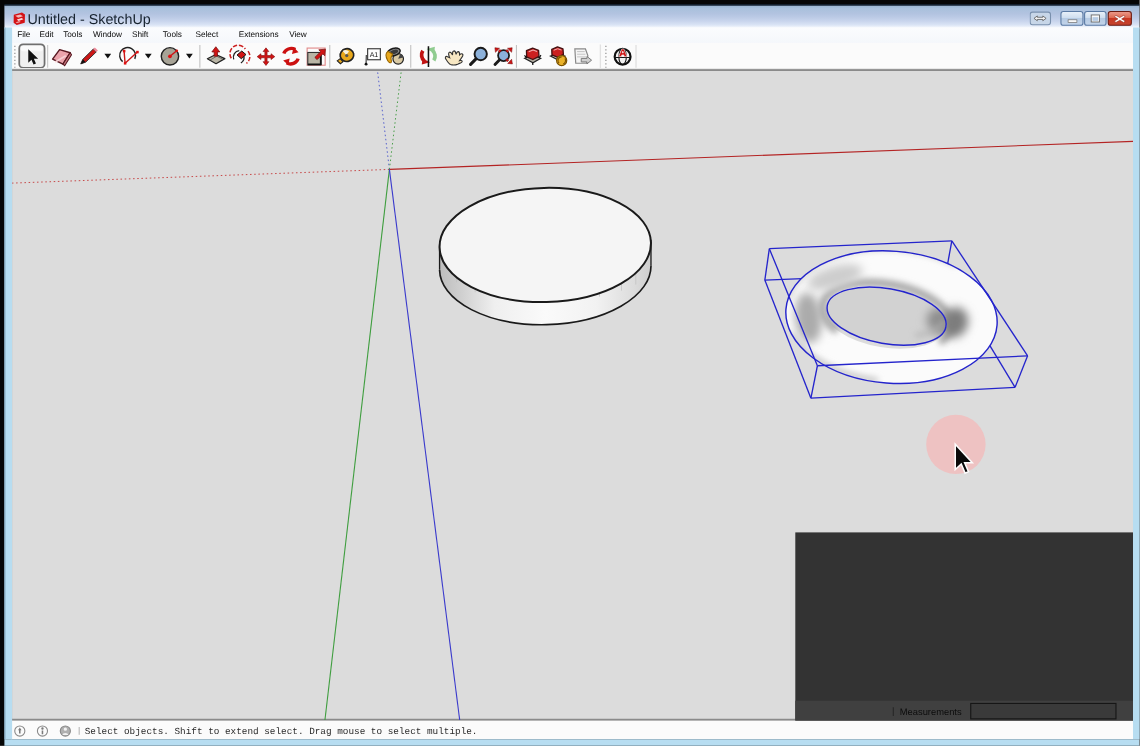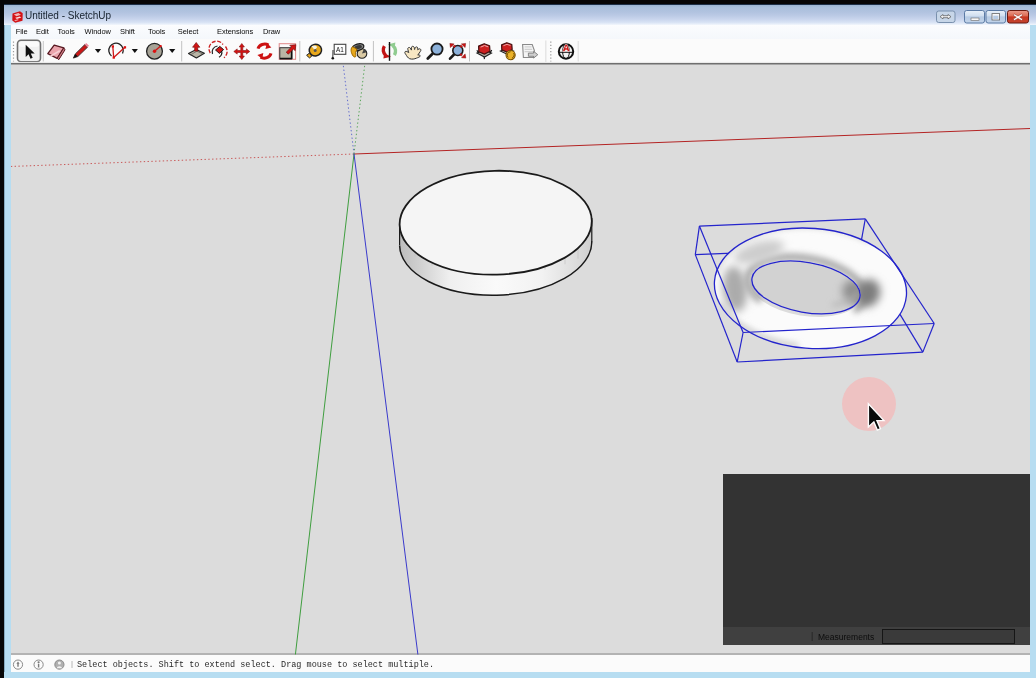--- a/index.html
+++ b/index.html
@@ -2,29 +2,29 @@
 <html><head>
 <meta charset="utf-8">
 <style>
   html,body{margin:0;padding:0;}
   body{width:1036px;height:678px;position:relative;overflow:hidden;background:#060606;
        font-family:"Liberation Sans", sans-serif;}
   .abs{position:absolute;}
   #titlebar{left:4px;top:4px;width:1032px;height:20.5px;
     background:linear-gradient(#9bb5d2 0%,#a9c0dc 12%,#b2c3e0 35%,#bbcae5 50%,#c9d5ed 68%,#dae4f5 84%,#eef3fb 93%,#ffffff 100%);
     border-top:1px solid #1c2f47;}
-  #titletext{left:25px;top:9.5px;font-size:10px;color:#16222e;}
+  #titletext{left:25px;top:9.5px;font-size:13px;color:#16222e;}
   #menubar{left:10px;top:24.5px;width:1020px;height:26px;
     background:linear-gradient(#fbfcfe 0%,#f4f7fb 60%,#e9eef6 100%);}
   .mi{position:absolute;top:2px;font-size:7.5px;letter-spacing:-0.05px;color:#0a0a0a;}
   #toolbar{left:10px;top:38.5px;width:1020px;height:24.5px;background:#fbfbfb;}
   #viewport{left:10px;top:63px;width:1020px;height:591.5px;background:#dcdcdc;}
   #statusbar{left:10px;top:654.5px;width:1020px;height:17.5px;background:#fbfbfb;}
   #stattext{left:67px;top:5px;font-size:8.5px;color:#2a2a2a;font-family:Liberation Mono, monospace;}
-  #overlay{left:723px;top:474px;width:307px;height:170.5px;background:#333333;}
+  #overlay{left:723px;top:484px;width:307px;height:170.5px;background:#333333;}
   #ovstrip{left:0;top:153px;width:307px;height:17.5px;background:#404040;}
   #ovmeas{left:95px;top:4.5px;font-size:8.5px;color:#0c0c0c;}
   #ovbox{left:159px;top:2px;width:131px;height:13px;background:#3a3a3a;border:1px solid #161616;}
   #bleft{left:4px;top:24.5px;width:6px;height:647.5px;background:#b7ddf1;border-left:1px solid #86aabf;}
   #bright{left:1030px;top:24.5px;width:6px;height:647.5px;background:#b7ddf1;border-right:1px solid #86aabf;}
   #bbottom{left:4px;top:671.5px;width:1032px;height:6.5px;background:#b7ddf1;border-bottom:1px solid #86aabf;}
 </style>
 </head>
 <body>
 
@@ -66,21 +66,21 @@
 
 <div class="abs" id="menubar">
   <span class="mi" style="left:5.7px">File</span>
   <span class="mi" style="left:26px">Edit</span>
   <span class="mi" style="left:47.5px">Tools</span>
   <span class="mi" style="left:74.5px">Window</span>
   <span class="mi" style="left:110px">Shift</span>
   <span class="mi" style="left:138px">Tools</span>
   <span class="mi" style="left:167.8px">Select</span>
   <span class="mi" style="left:207px">Extensions</span>
-  <span class="mi" style="left:252.9px">Draw</span>
+  <span class="mi" style="left:252.9px">View</span>
 </div>
 
 <div class="abs" id="toolbar">
 <svg width="1020" height="24.5" viewBox="10 38.5 1020 24.5" xmlns="http://www.w3.org/2000/svg">
 
   <line x1="13.5" y1="41" x2="13.5" y2="61" stroke="#9a9a9a" stroke-width="1.2" stroke-dasharray="1.2,2"></line>
 
   <rect x="17.5" y="39.8" width="23" height="21.4" rx="3.5" fill="#f0f0f0" stroke="#6f6f6f" stroke-width="1.6"></rect>
   <rect x="19" y="41.2" width="20" height="5" rx="2" fill="#fafafa"></rect>
   <path d="M25.7,44.3 l0,12.2 l2.9,-2.7 l1.9,4.4 l2.2,-1 l-1.9,-4.3 l3.9,0 Z" fill="#111"></path>

